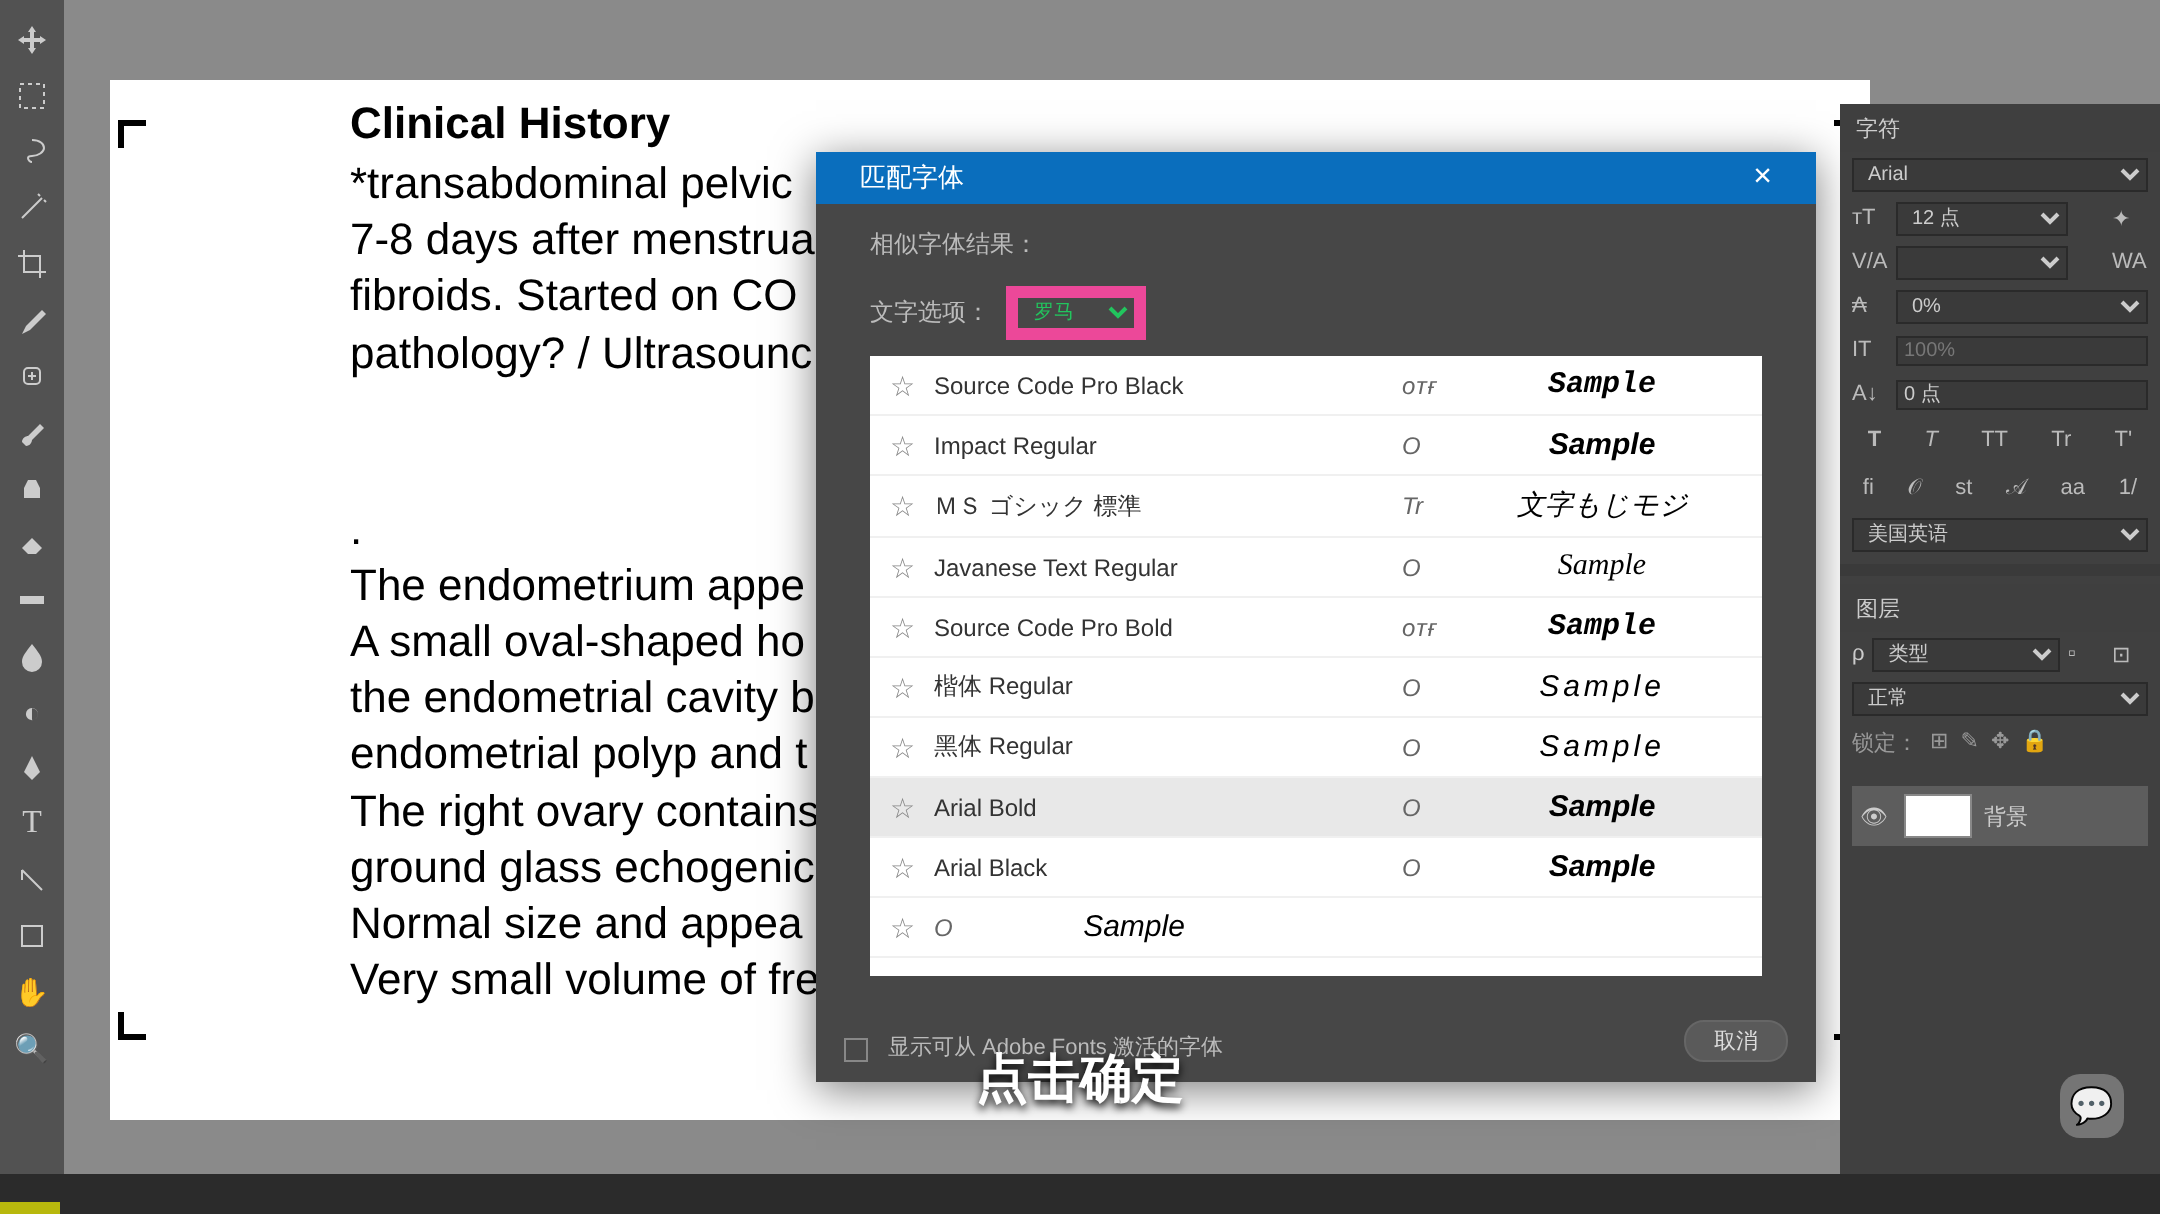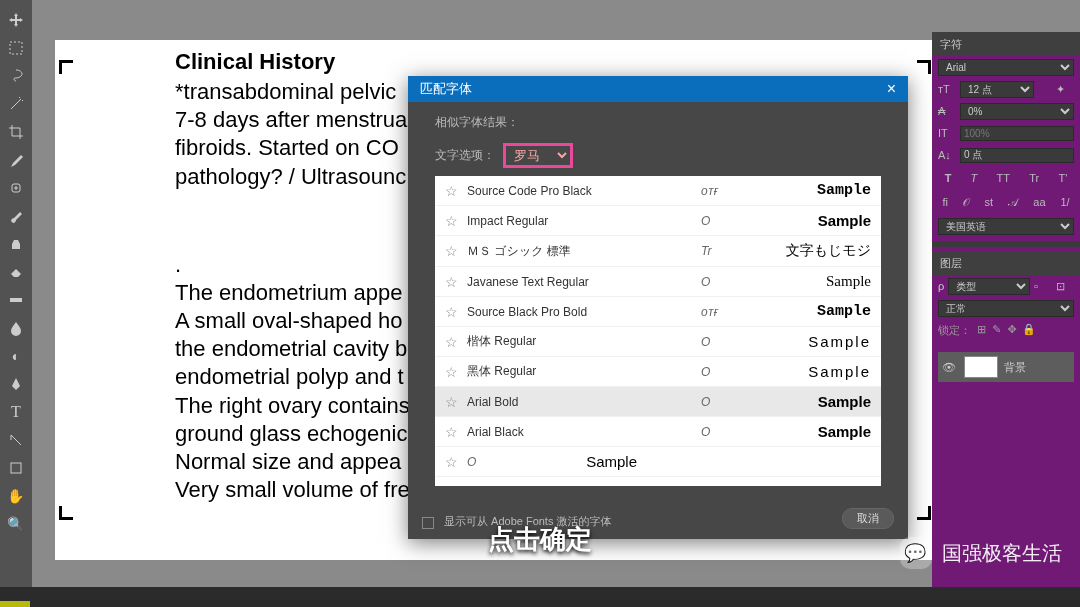--- a/index.html
+++ b/index.html
@@ -16,48 +16,48 @@
   .canvas .tl { top: 20px; left: 4px; border-right: none; border-bottom: none; }
   .canvas .tr { top: 20px; right: 4px; border-left: none; border-bottom: none; }
   .canvas .bl { bottom: 40px; left: 4px; border-right: none; border-top: none; }
   .canvas .br { bottom: 40px; right: 4px; border-left: none; border-top: none; }
   .doc-text { position: absolute; left: 120px; top: 8px; font-size: 22px; font-weight: 500; color: #000; line-height: 1.28; font-family: Arial, sans-serif; }
   .doc-text .title { font-weight: bold; margin-bottom: 2px; }
   .doc-text .block2 { margin-top: 60px; }
 
   
   .dialog { position: absolute; left: 408px; top: 76px; width: 500px; background: #474747; box-shadow: 0 4px 20px rgba(0,0,0,0.5); }
-  .dialog-title { background: #0a6ebd; color: #fff; padding: 6px 12px; font-size: 13px; display: flex; justify-content: space-between; align-items: center; height: 26px; }
+  .dialog-title { background: #0a6ebd; color: #fff; padding: 6px 22px; font-size: 13px; display: flex; justify-content: space-between; align-items: center; height: 26px; }
   .dialog-title .close { font-size: 16px; cursor: pointer; }
   .dialog-body { padding: 12px 27px; }
   .sim-label { color: #bbb; font-size: 12px; margin-bottom: 12px; }
   .opt-row { display: flex; align-items: center; gap: 8px; }
   .opt-row .lab { color: #bbb; font-size: 12px; }
-  .opt-row select { background: #474747; color: #fca5a5; border: 3px solid #ec4899; font-size: 13px; padding: 1px 4px; width: 70px; }
+  .opt-row select { background: #474747; color: #22c55e; border: 6px solid #ec4899; font-size: 10px; padding: 1px 4px; width: 70px; }
   .font-list { background: #fff; margin-top: 8px; min-height: 310px; }
   .font-row { display: flex; align-items: center; padding: 6px 10px; font-size: 13px; border-bottom: 1px solid #f0f0f0; }
   .font-row.selected { background: #e8e8e8; }
   .font-row .star { width: 22px; color: #888; font-size: 14px; }
   .font-row .fname { flex: 1; color: #333; font-size: 12px; }
   .font-row .ftype { width: 30px; font-style: italic; color: #666; font-size: 12px; }
-  .font-row .sample { width: 140px; color: #000; font-size: 15px; text-align: right; }
+  .font-row .sample { width: 140px; color: #000; font-size: 15px; text-align: center; font-style: italic; }
   .sample.bold { font-weight: 900; font-family: Impact, Arial Black, sans-serif; }
   .sample.mono { font-family: "Courier New", monospace; font-weight: bold; }
   .sample.serif { font-family: Georgia, serif; }
   .sample.arialbold { font-family: Arial, sans-serif; font-weight: bold; }
   .sample.black { font-family: Arial Black, sans-serif; font-weight: 900; }
   .sample.cjk { font-size: 14px; }
   .sample.spaced { letter-spacing: 2px; }
   .dialog-footer { padding: 10px 14px; display: flex; align-items: flex-end; gap: 10px; }
   .dialog-footer .chk { width: 12px; height: 12px; border: 1px solid #888; }
   .dialog-footer .lab { color: #bbb; font-size: 11px; flex: 1; }
   .dialog-footer button { background: #5a5a5a; color: #ddd; border: 1px solid #666; border-radius: 10px; padding: 2px 14px; font-size: 11px; cursor: pointer; }
 
   
-  .right { position: absolute; right: 0; top: 32px; bottom: 0; width: 148px; background: #701a75; color: #ccc; font-size: 11px; }
+  .right { position: absolute; right: 0; top: 52px; bottom: 0; width: 160px; background: #404040; color: #ccc; font-size: 11px; }
   .panel-tab { background: #3f3f3f; padding: 6px 8px; display: flex; align-items: center; height: 24px; }
   .field-row { display: flex; align-items: center; padding: 3px 6px; gap: 4px; height: 22px; }
   .field-row .ico { width: 18px; color: #bbb; font-size: 11px; }
   .field-row select, .field-row input { background: #3a3a3a; color: #ccc; border: 1px solid #2a2a2a; font-size: 10px; padding: 1px 3px; flex: 1; min-width: 0; }
   .field-row .spacer { width: 14px; }
   .btn-row { display: flex; gap: 6px; padding: 6px; justify-content: space-around; color: #bbb; font-size: 11px; }
   .layers { padding: 6px; }
   .layer-row { display: flex; align-items: center; background: #5d5d5d; padding: 4px; gap: 6px; margin-top: 4px; }
   .layer-row .eye { width: 16px; color: #ccc; }
   .layer-row .thumb { width: 34px; height: 22px; background: #fff; border: 1px solid #888; }
@@ -211,21 +211,21 @@
           <span class="sample cjk">文字もじモジ</span>
         </div>
         <div class="font-row">
           <span class="star">☆</span>
           <span class="fname">Javanese Text Regular</span>
           <span class="ftype">O</span>
           <span class="sample serif">Sample</span>
         </div>
         <div class="font-row">
           <span class="star">☆</span>
-          <span class="fname">Source Black Pro Bold</span>
+          <span class="fname">Source Code Pro Bold</span>
           <span class="ftype">ᴏᴛғ</span>
           <span class="sample mono">Sample</span>
         </div>
         <div class="font-row">
           <span class="star">☆</span>
           <span class="fname">楷体 Regular</span>
           <span class="ftype">O</span>
           <span class="sample spaced">Sample</span>
         </div>
         <div class="font-row">
@@ -263,20 +263,26 @@
 <div class="right">
   <div class="panel-tab">字符</div>
   <div class="field-row">
       <select><option>Arial</option></select>
     </div>
   <div class="field-row">
     <span class="ico">тT</span>
     <select><option>12 点</option></select>
     <span class="spacer"></span>
     <span class="ico">✦</span>
+  </div>
+  <div class="field-row">
+    <span class="ico">V/A</span>
+    <select><option></option></select>
+    <span class="spacer"></span>
+    <span class="ico">WA</span>
   </div>
   <div class="field-row">
     <span class="ico">₳</span>
     <select><option>0%</option></select>
   </div>
   <div class="field-row">
     <span class="ico">IT</span>
     <input style="color: rgb(119, 119, 119);" value="100%">
   </div>
   <div class="field-row">
@@ -324,16 +330,15 @@
       <span class="eye">👁</span>
       <div class="thumb"></div>
       <span>背景</span>
     </div>
   </div>
 </div>
 
 <div class="caption">点击确定</div>
 <div class="watermark">
   <div class="bubble">💬</div>
-  <span>国强极客生活</span>
 </div>
 <div class="bottom-bar"></div>
 <div class="bottom-strip"></div>
 
 </body></html>

